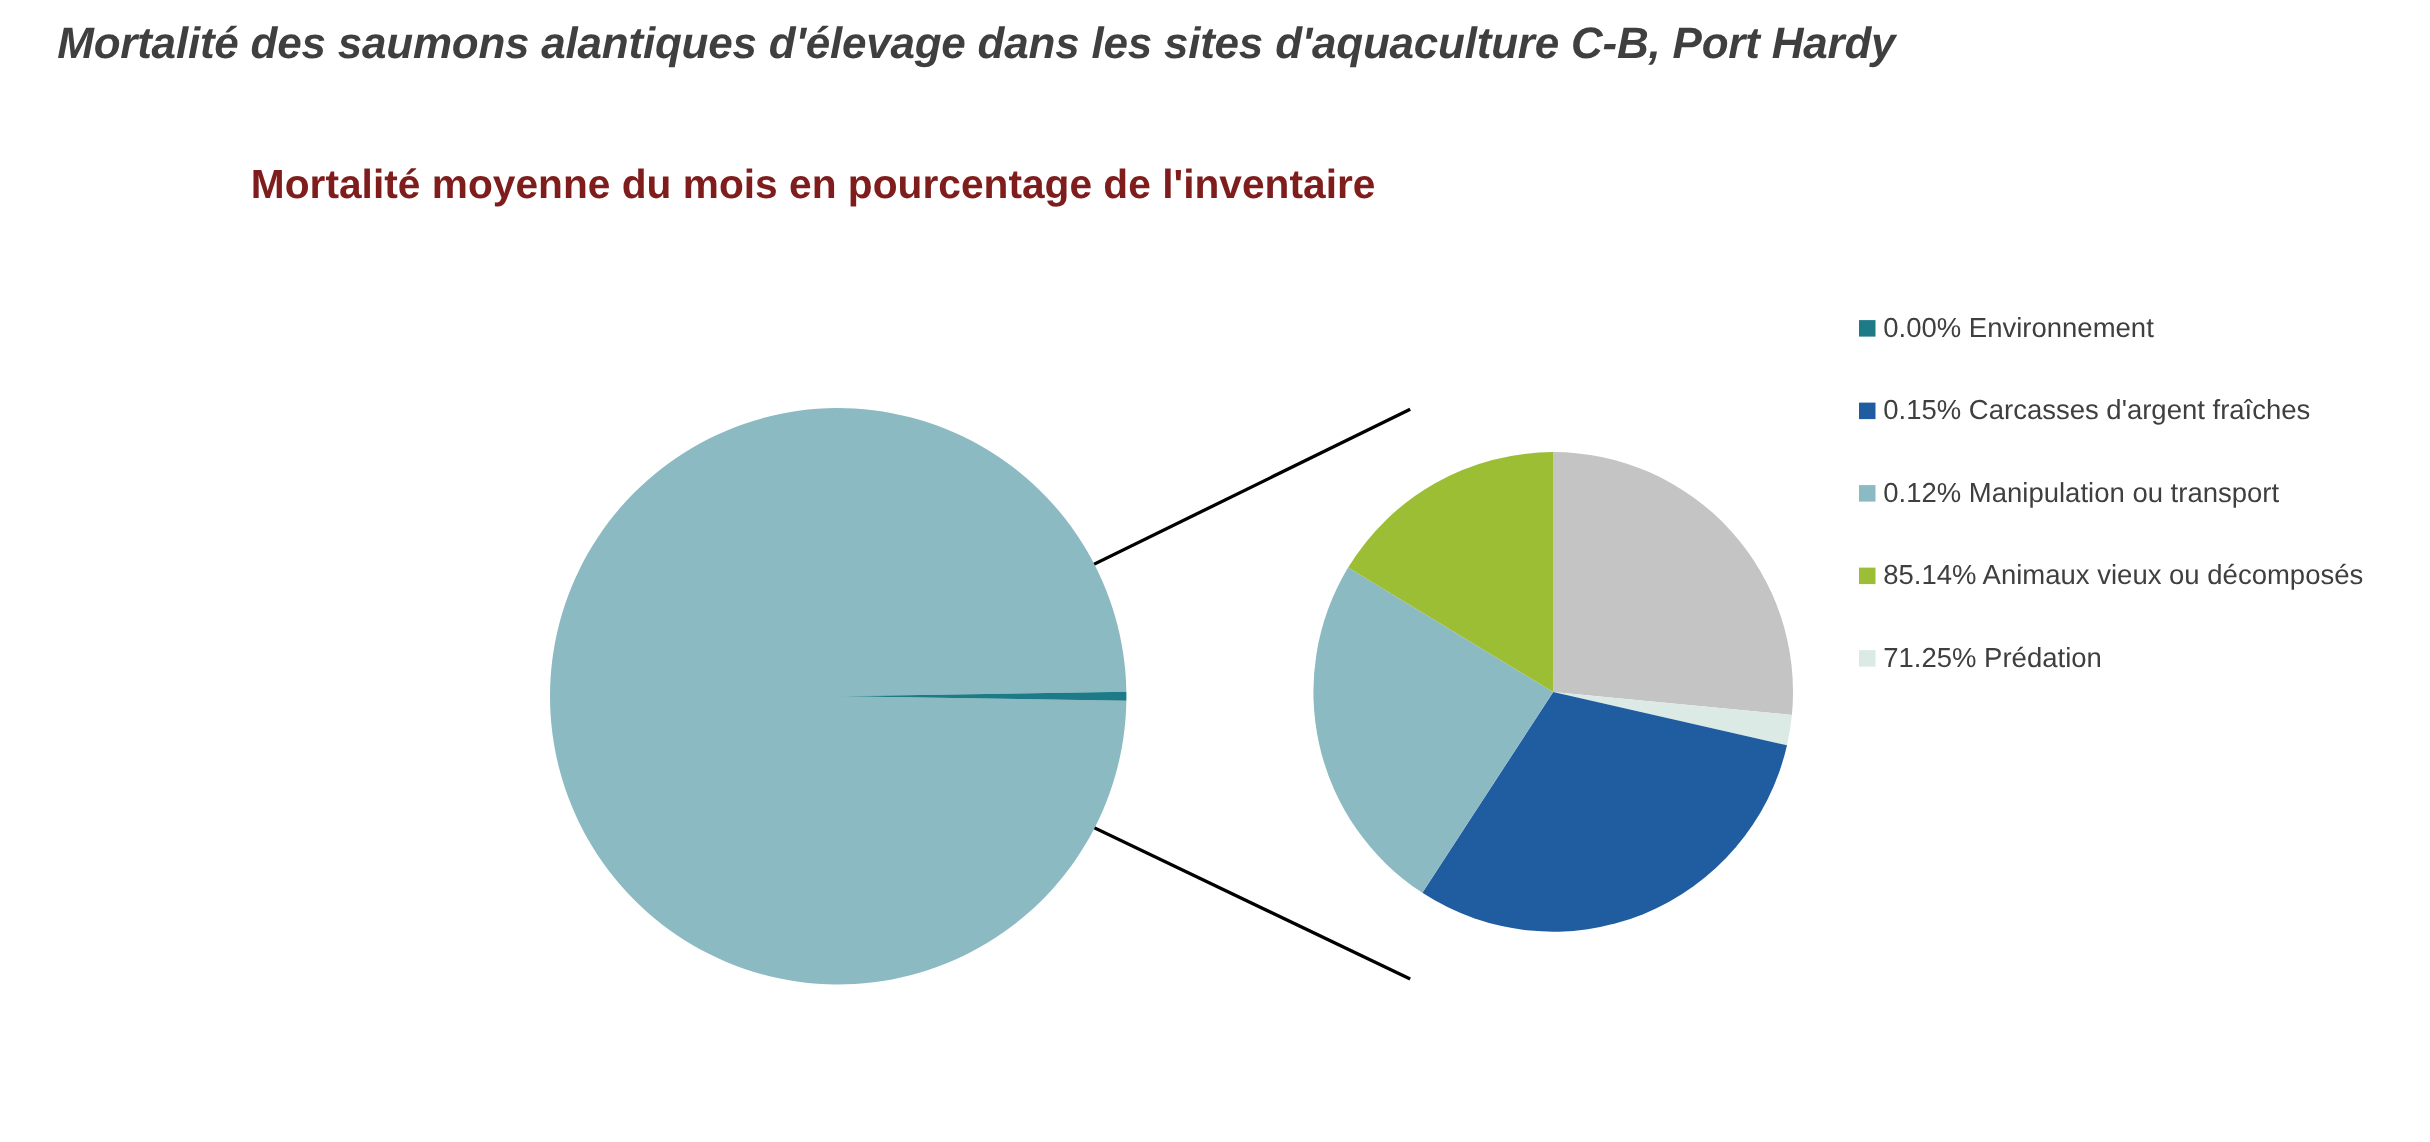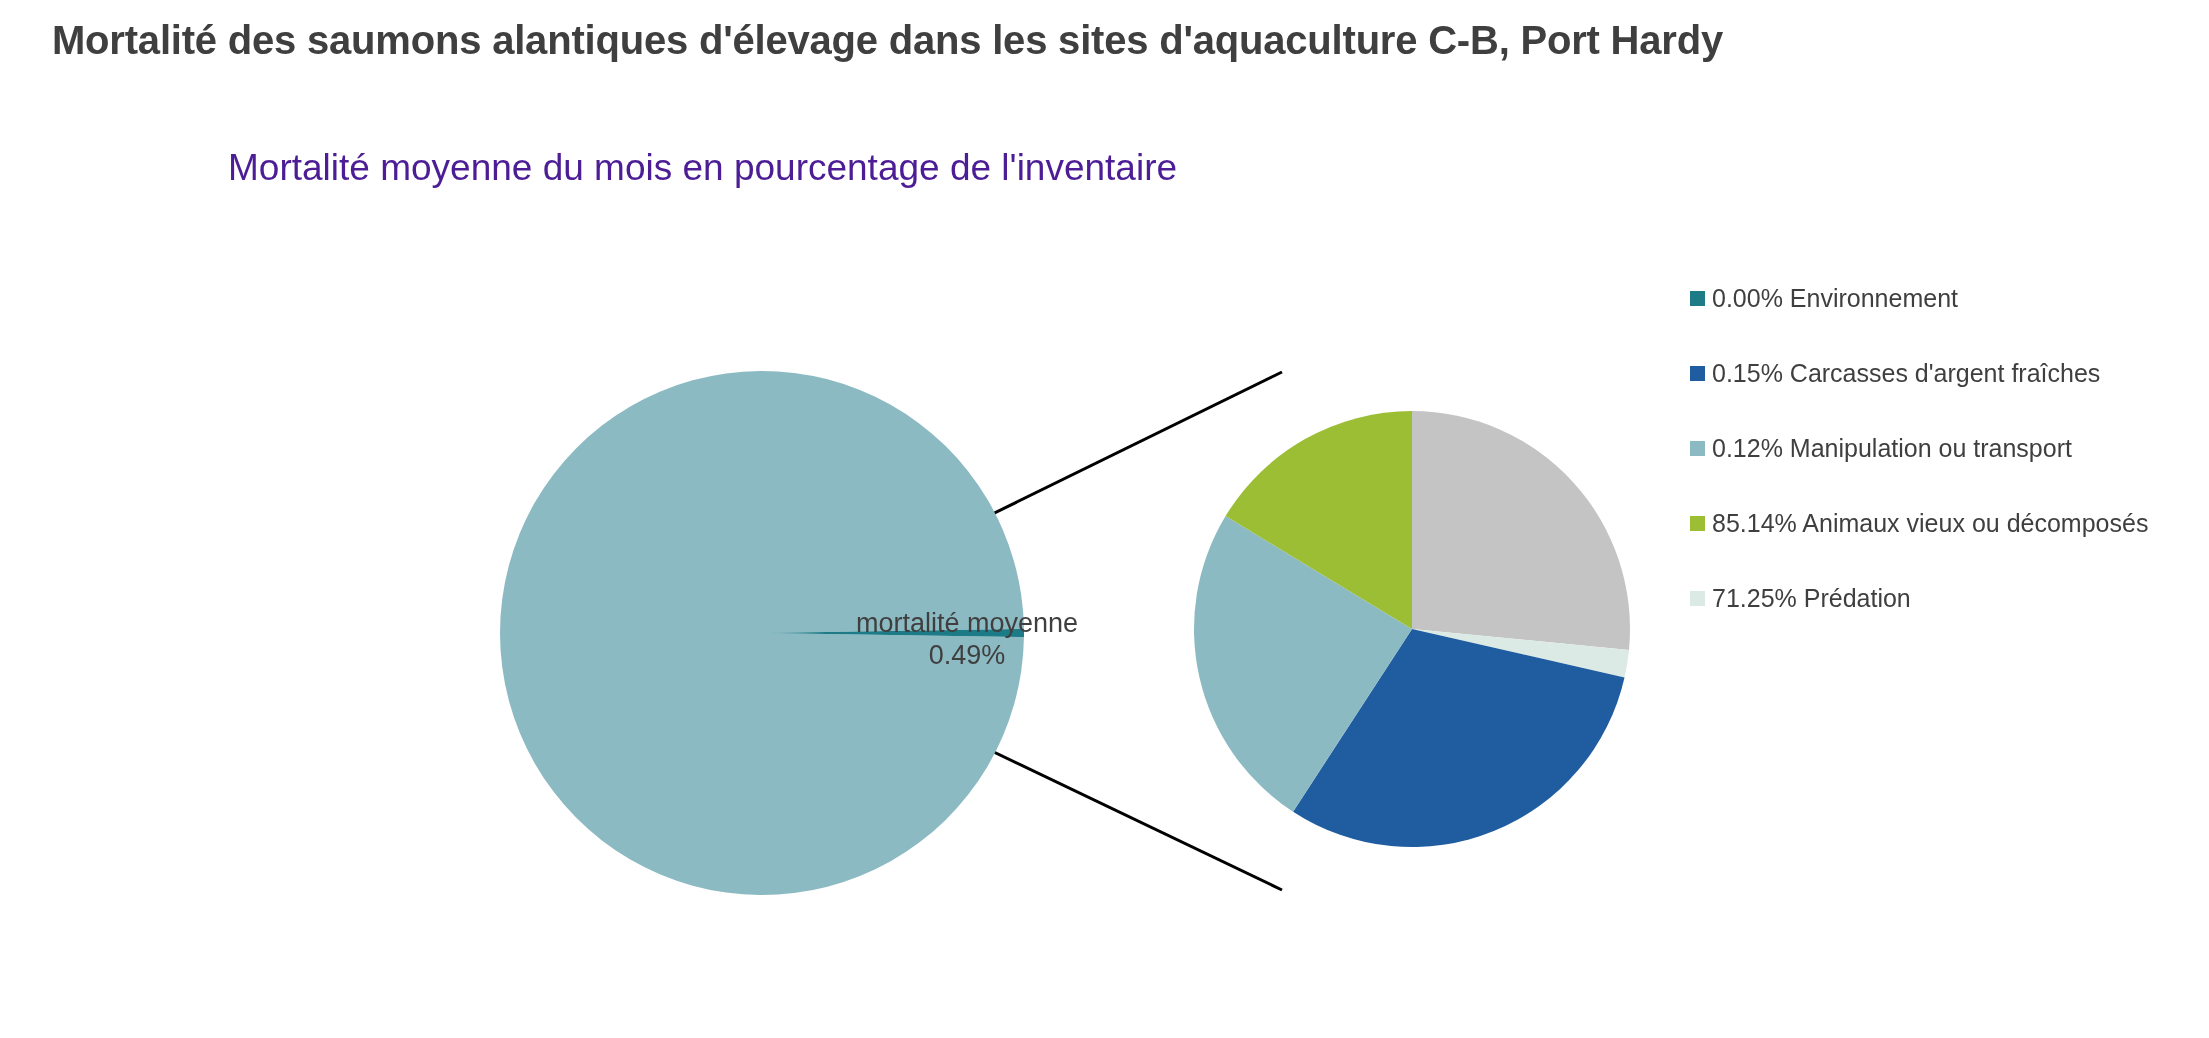--- a/index.html
+++ b/index.html
@@ -6,26 +6,26 @@
   body{
     width:2209px;height:1038px;background:#ffffff;
     font-family:"Liberation Sans", sans-serif;
     color:#404040;overflow:hidden;position:relative;
   }
   #chart-root{position:absolute;inset:0;}
 
   .title{
     position:absolute;left:52px;top:18px;width:2100px;
     font-size:40px;font-weight:bold;line-height:1.12;
-    color:#3f3f3f;letter-spacing:-0.2px;
+    color:#3f3f3f;letter-spacing:-0.2px;font-style:italic;
   }
   .subtitle{
     position:absolute;left:228px;top:148px;width:1400px;
-    font-size:37px;font-weight:normal;line-height:1.1;
-    color:#4c1d95;
+    font-size:37px;font-weight:bold;line-height:1.1;
+    color:#7f1d1d;
   }
 
   .plot{position:absolute;left:0;top:0;width:2209px;height:1038px;}
 
   .legend{
     position:absolute;left:1690px;top:280px;width:520px;text-align:right;
   }
   .legend-item{
     display:flex;align-items:center;height:36px;margin-bottom:39px;
   }
@@ -75,24 +75,20 @@
       <path fill="#1F5DA0" d="M 1412 629 L 1624.53 677.51 A 218 218 0 0 1 1293.07 811.70 Z"></path>
 
       <path fill="#7F7F7F" d="M 1412 629 L 1293.07 811.70 A 218 218 0 0 1 1293.07 811.70 Z"></path>
 
       <path fill="#8CBAC3" d="M 1412 629 L 1293.07 811.70 A 218 218 0 0 1 1225.58 515.99 Z"></path>
 
       <path fill="#9CBE35" d="M 1412 629 L 1225.58 515.99 A 218 218 0 0 1 1412.00 411.00 Z"></path>
     </g>
   </svg>
 
-  <div class="callout">
-    <span>mortalité moyenne</span>
-    <span>0.49%</span>
-  </div>
 
   <div class="legend">
     <div class="legend-item">
       <span class="legend-swatch" style="background:#1C7B86"></span>
       <span class="legend-label">0.00% Environnement</span>
     </div>
     <div class="legend-item">
       <span class="legend-swatch" style="background:#1F5DA0"></span>
       <span class="legend-label">0.15% Carcasses d'argent fraîches</span>
     </div>

